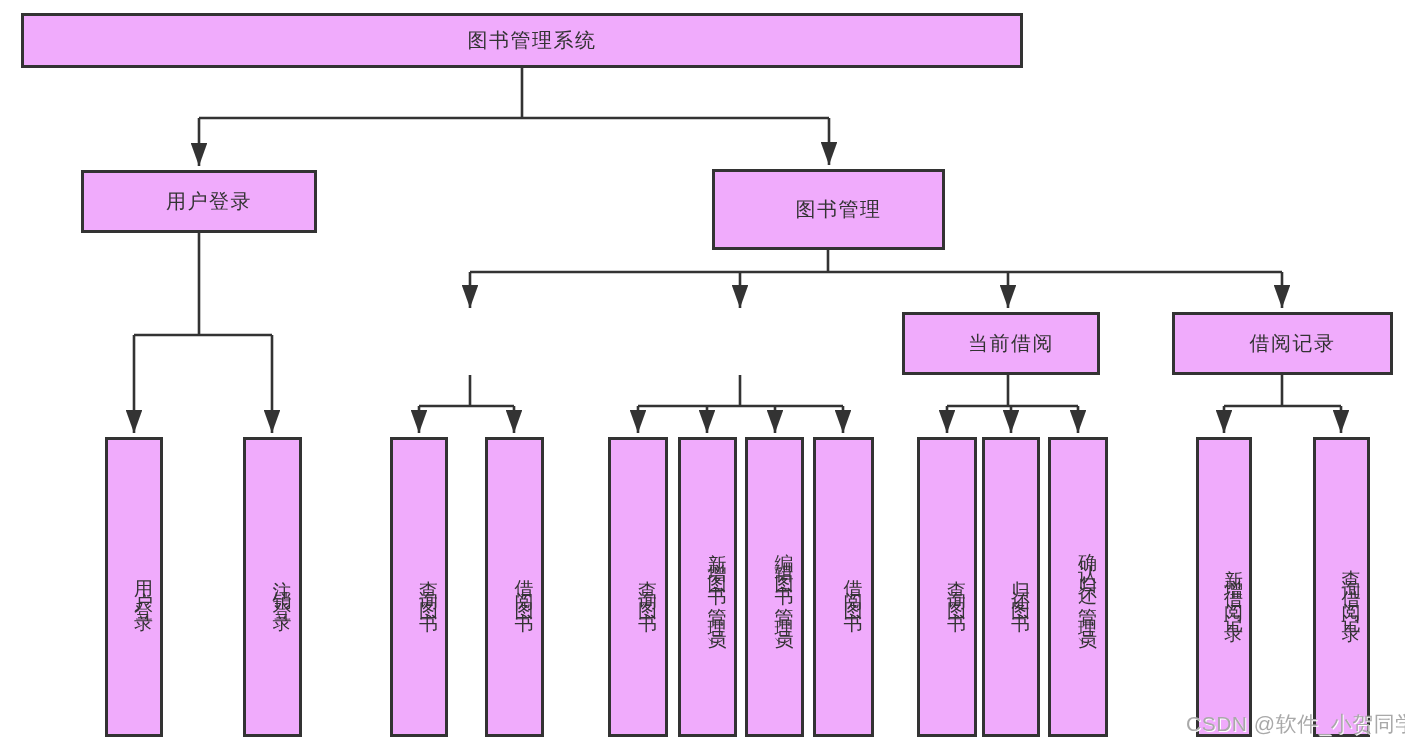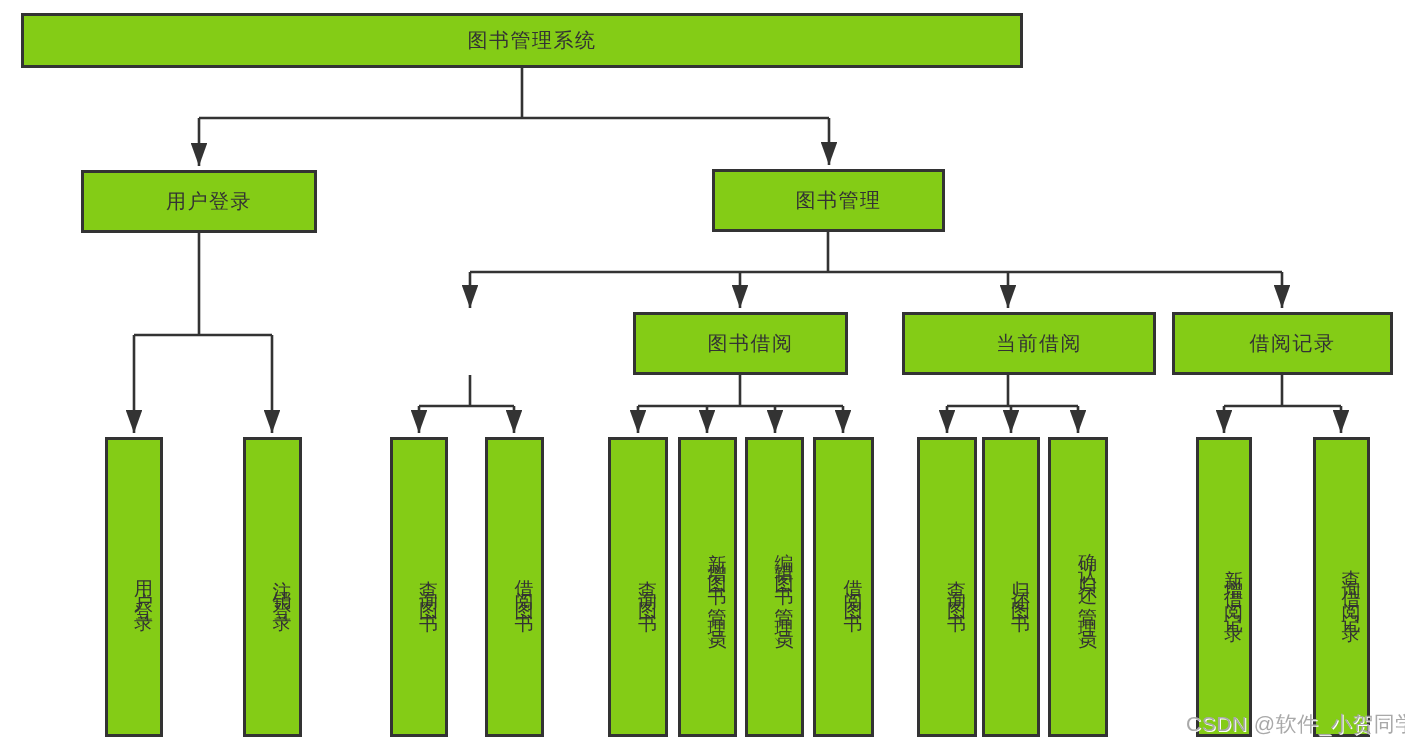--- a/index.html
+++ b/index.html
@@ -15,21 +15,21 @@
     font-family:"Liberation Sans","DejaVu Sans",sans-serif;
     position:relative;overflow:hidden;
   }
   .stage{position:absolute;left:0;top:0;width:1405px;height:747px;}
   svg.wires{position:absolute;left:0;top:0;pointer-events:none;}
   .wire{stroke:var(--line);stroke-width:2.6;fill:none;}
   .arrowhead{fill:var(--line);stroke:none;}
   .node{
     position:absolute;box-sizing:border-box;
     border:3px solid var(--line);
-    background:#84cc16;
+    background:#f0abfc;
     display:flex;align-items:center;justify-content:center;
     color:var(--text);font-size:20px;letter-spacing:1.5px;
     white-space:nowrap;
     padding-left:20px;
   }
   .vnode{
     writing-mode:vertical-rl;text-orientation:mixed;
     font-size:19px;letter-spacing:11px;line-height:1;
     white-space:normal;
   }
@@ -83,24 +83,23 @@
     <line class="wire" x1="1011" y1="406" x2="1011" y2="433" marker-end="url(#ah)"></line>
     <line class="wire" x1="1078" y1="406" x2="1078" y2="433" marker-end="url(#ah)"></line>
 
     <line class="wire" x1="1224" y1="406" x2="1224" y2="433" marker-end="url(#ah)"></line>
     <line class="wire" x1="1341" y1="406" x2="1341" y2="433" marker-end="url(#ah)"></line>
   </svg>
 
   <div class="node" style="left:21px;top:13px;width:1002px;height:55px;">图书管理系统</div>
 
   <div class="node" style="left:81px;top:170px;width:236px;height:63px;">用户登录</div>
-  <div class="node" style="left:712px;top:169px;width:233px;height:63px;">图书管理</div>
+  <div class="node" style="left:712px;top:169px;width:233px;height:81px;">图书管理</div>
 
-  <div class="node" style="left:633px;top:312px;width:215px;height:63px;">图书借阅</div>
-  <div class="node" style="left:902px;top:312px;width:254px;height:63px;">当前借阅</div>
+  <div class="node" style="left:902px;top:312px;width:198px;height:63px;">当前借阅</div>
   <div class="node" style="left:1172px;top:312px;width:221px;height:63px;font-family:Liberation Mono, monospace;">借阅记录</div>
 
   <div class="node vnode" style="left:105px;top:437px;width:58px;height:300px;">用户登录</div>
   <div class="node vnode" style="left:243px;top:437px;width:59px;height:300px;">注销登录</div>
 
   <div class="node vnode" style="left:390px;top:437px;width:58px;height:300px;">查询图书</div>
   <div class="node vnode" style="left:485px;top:437px;width:59px;height:300px;">借阅图书</div>
 
   <div class="node vnode" style="left:608px;top:437px;width:60px;height:300px;">查询图书</div>
   <div class="node vnode" style="left:678px;top:437px;width:59px;height:300px;">新增图书（管理员）</div>

